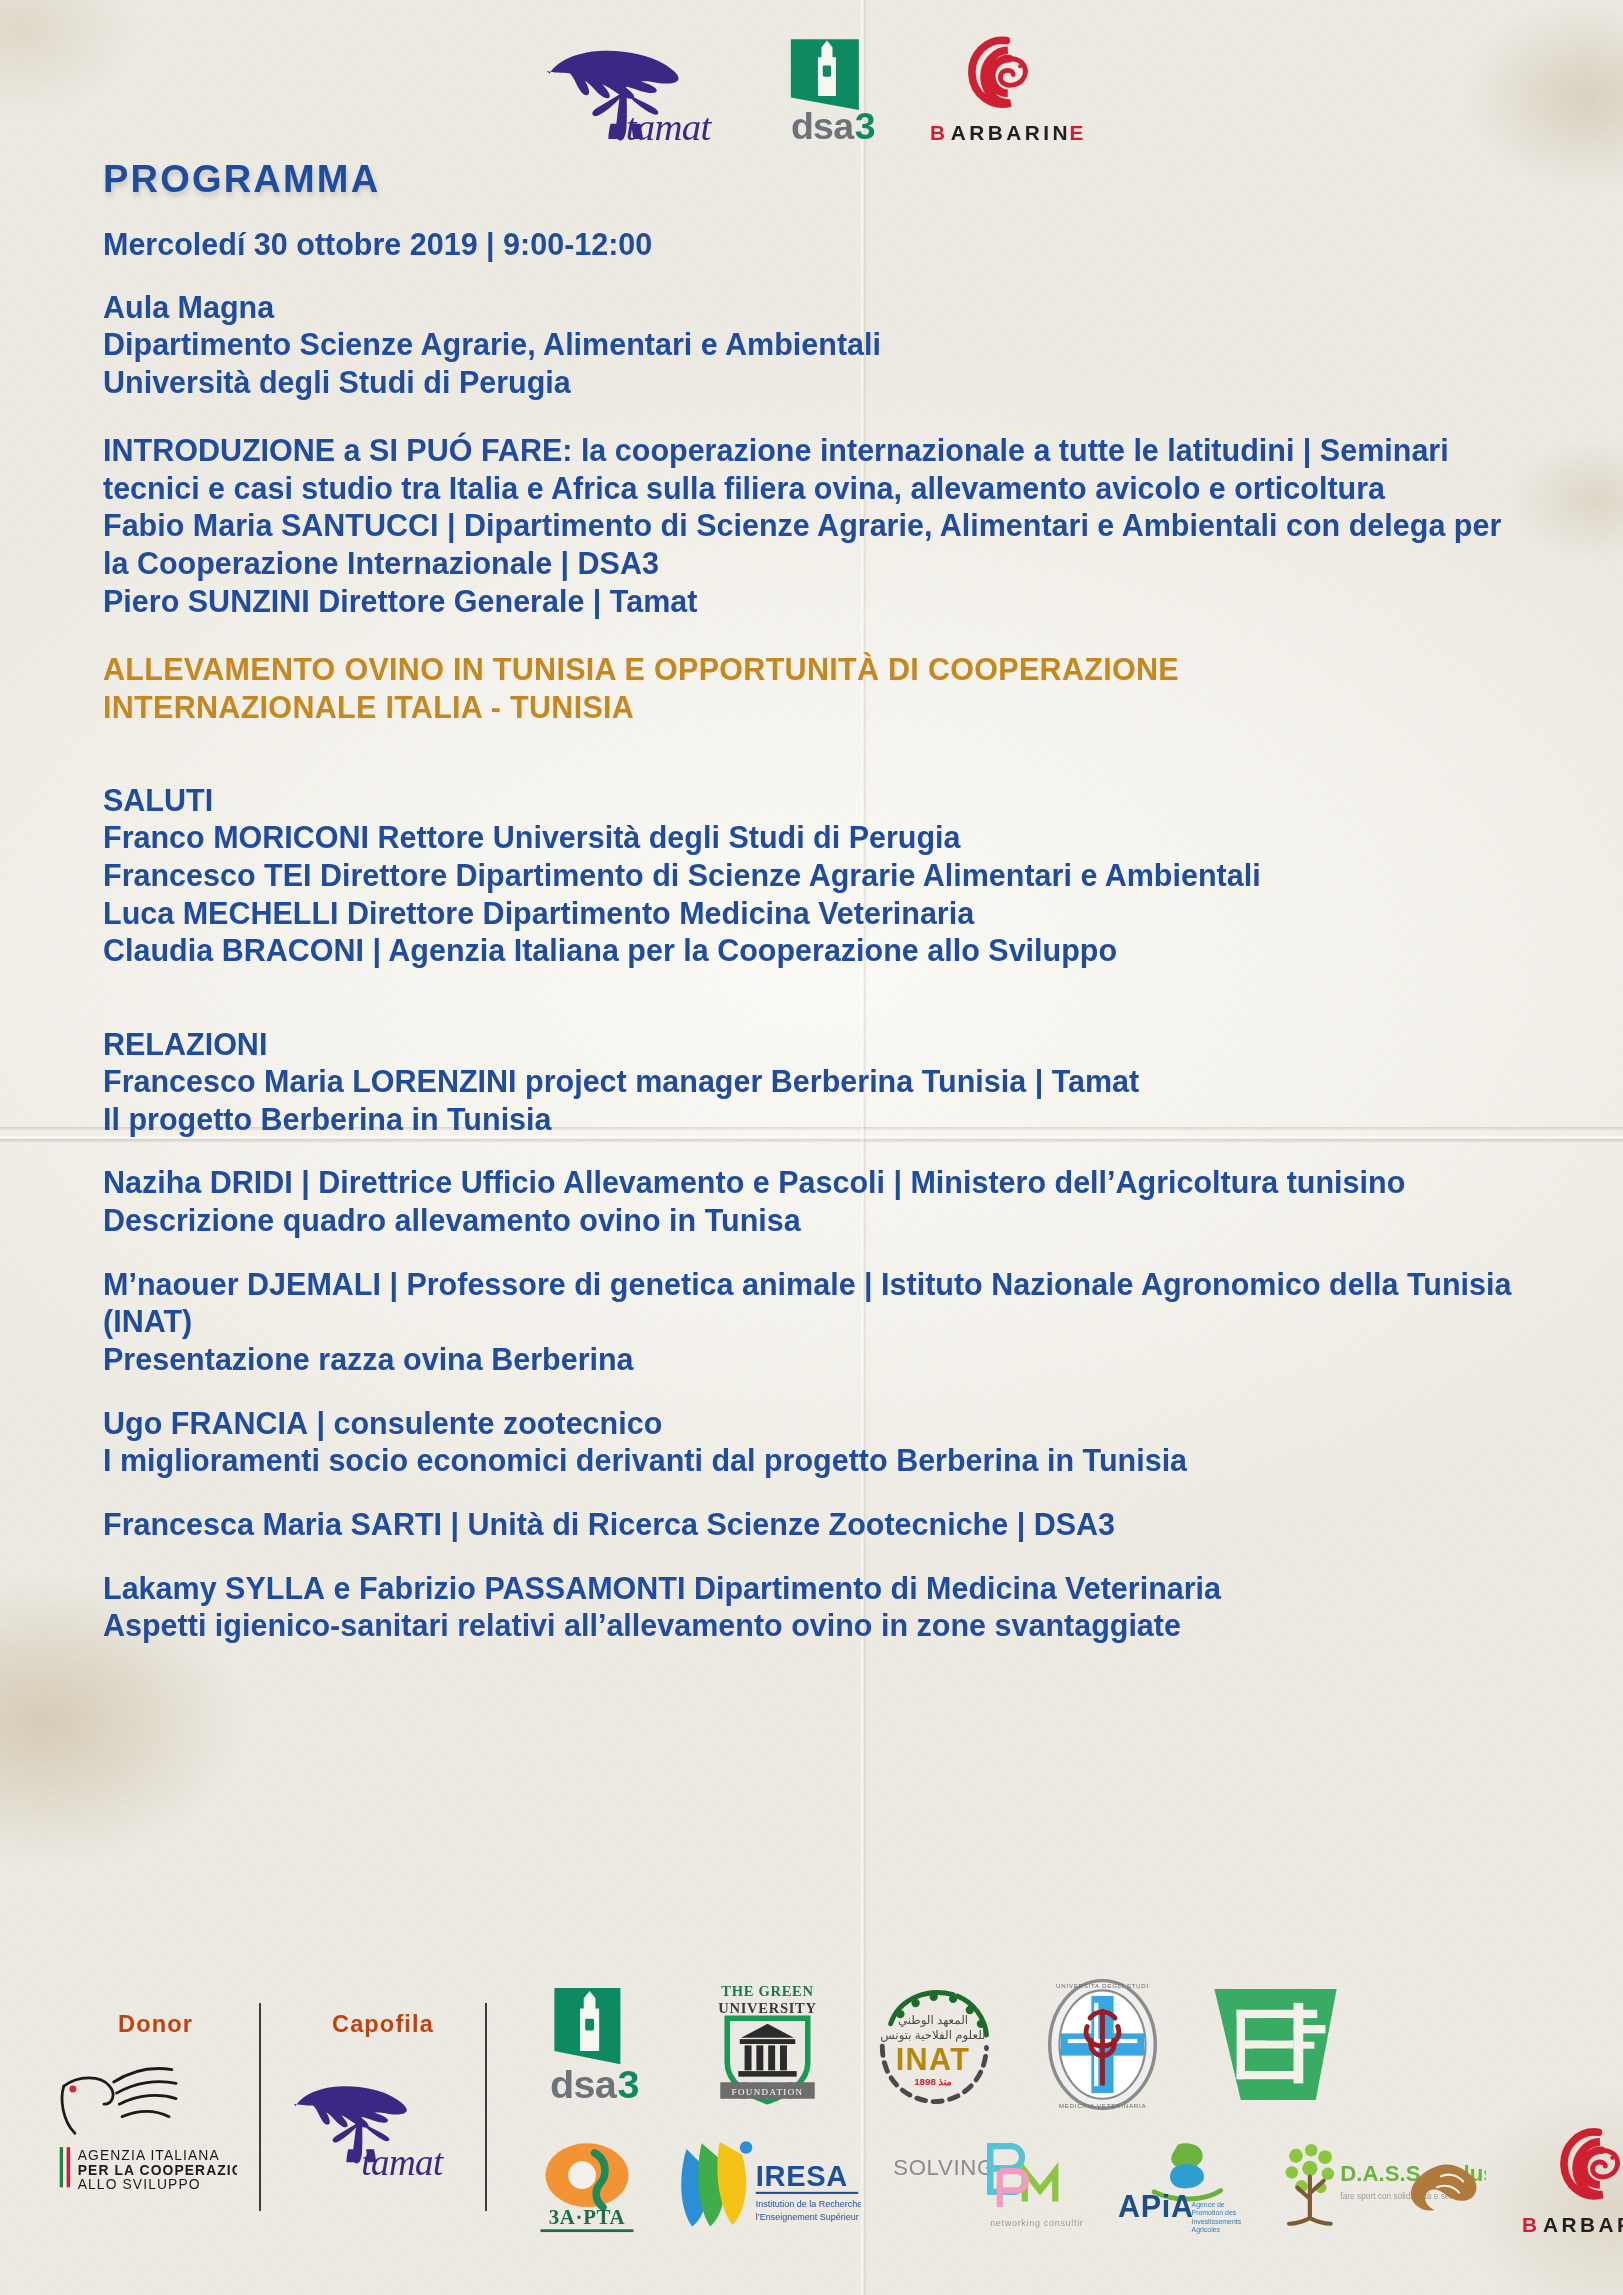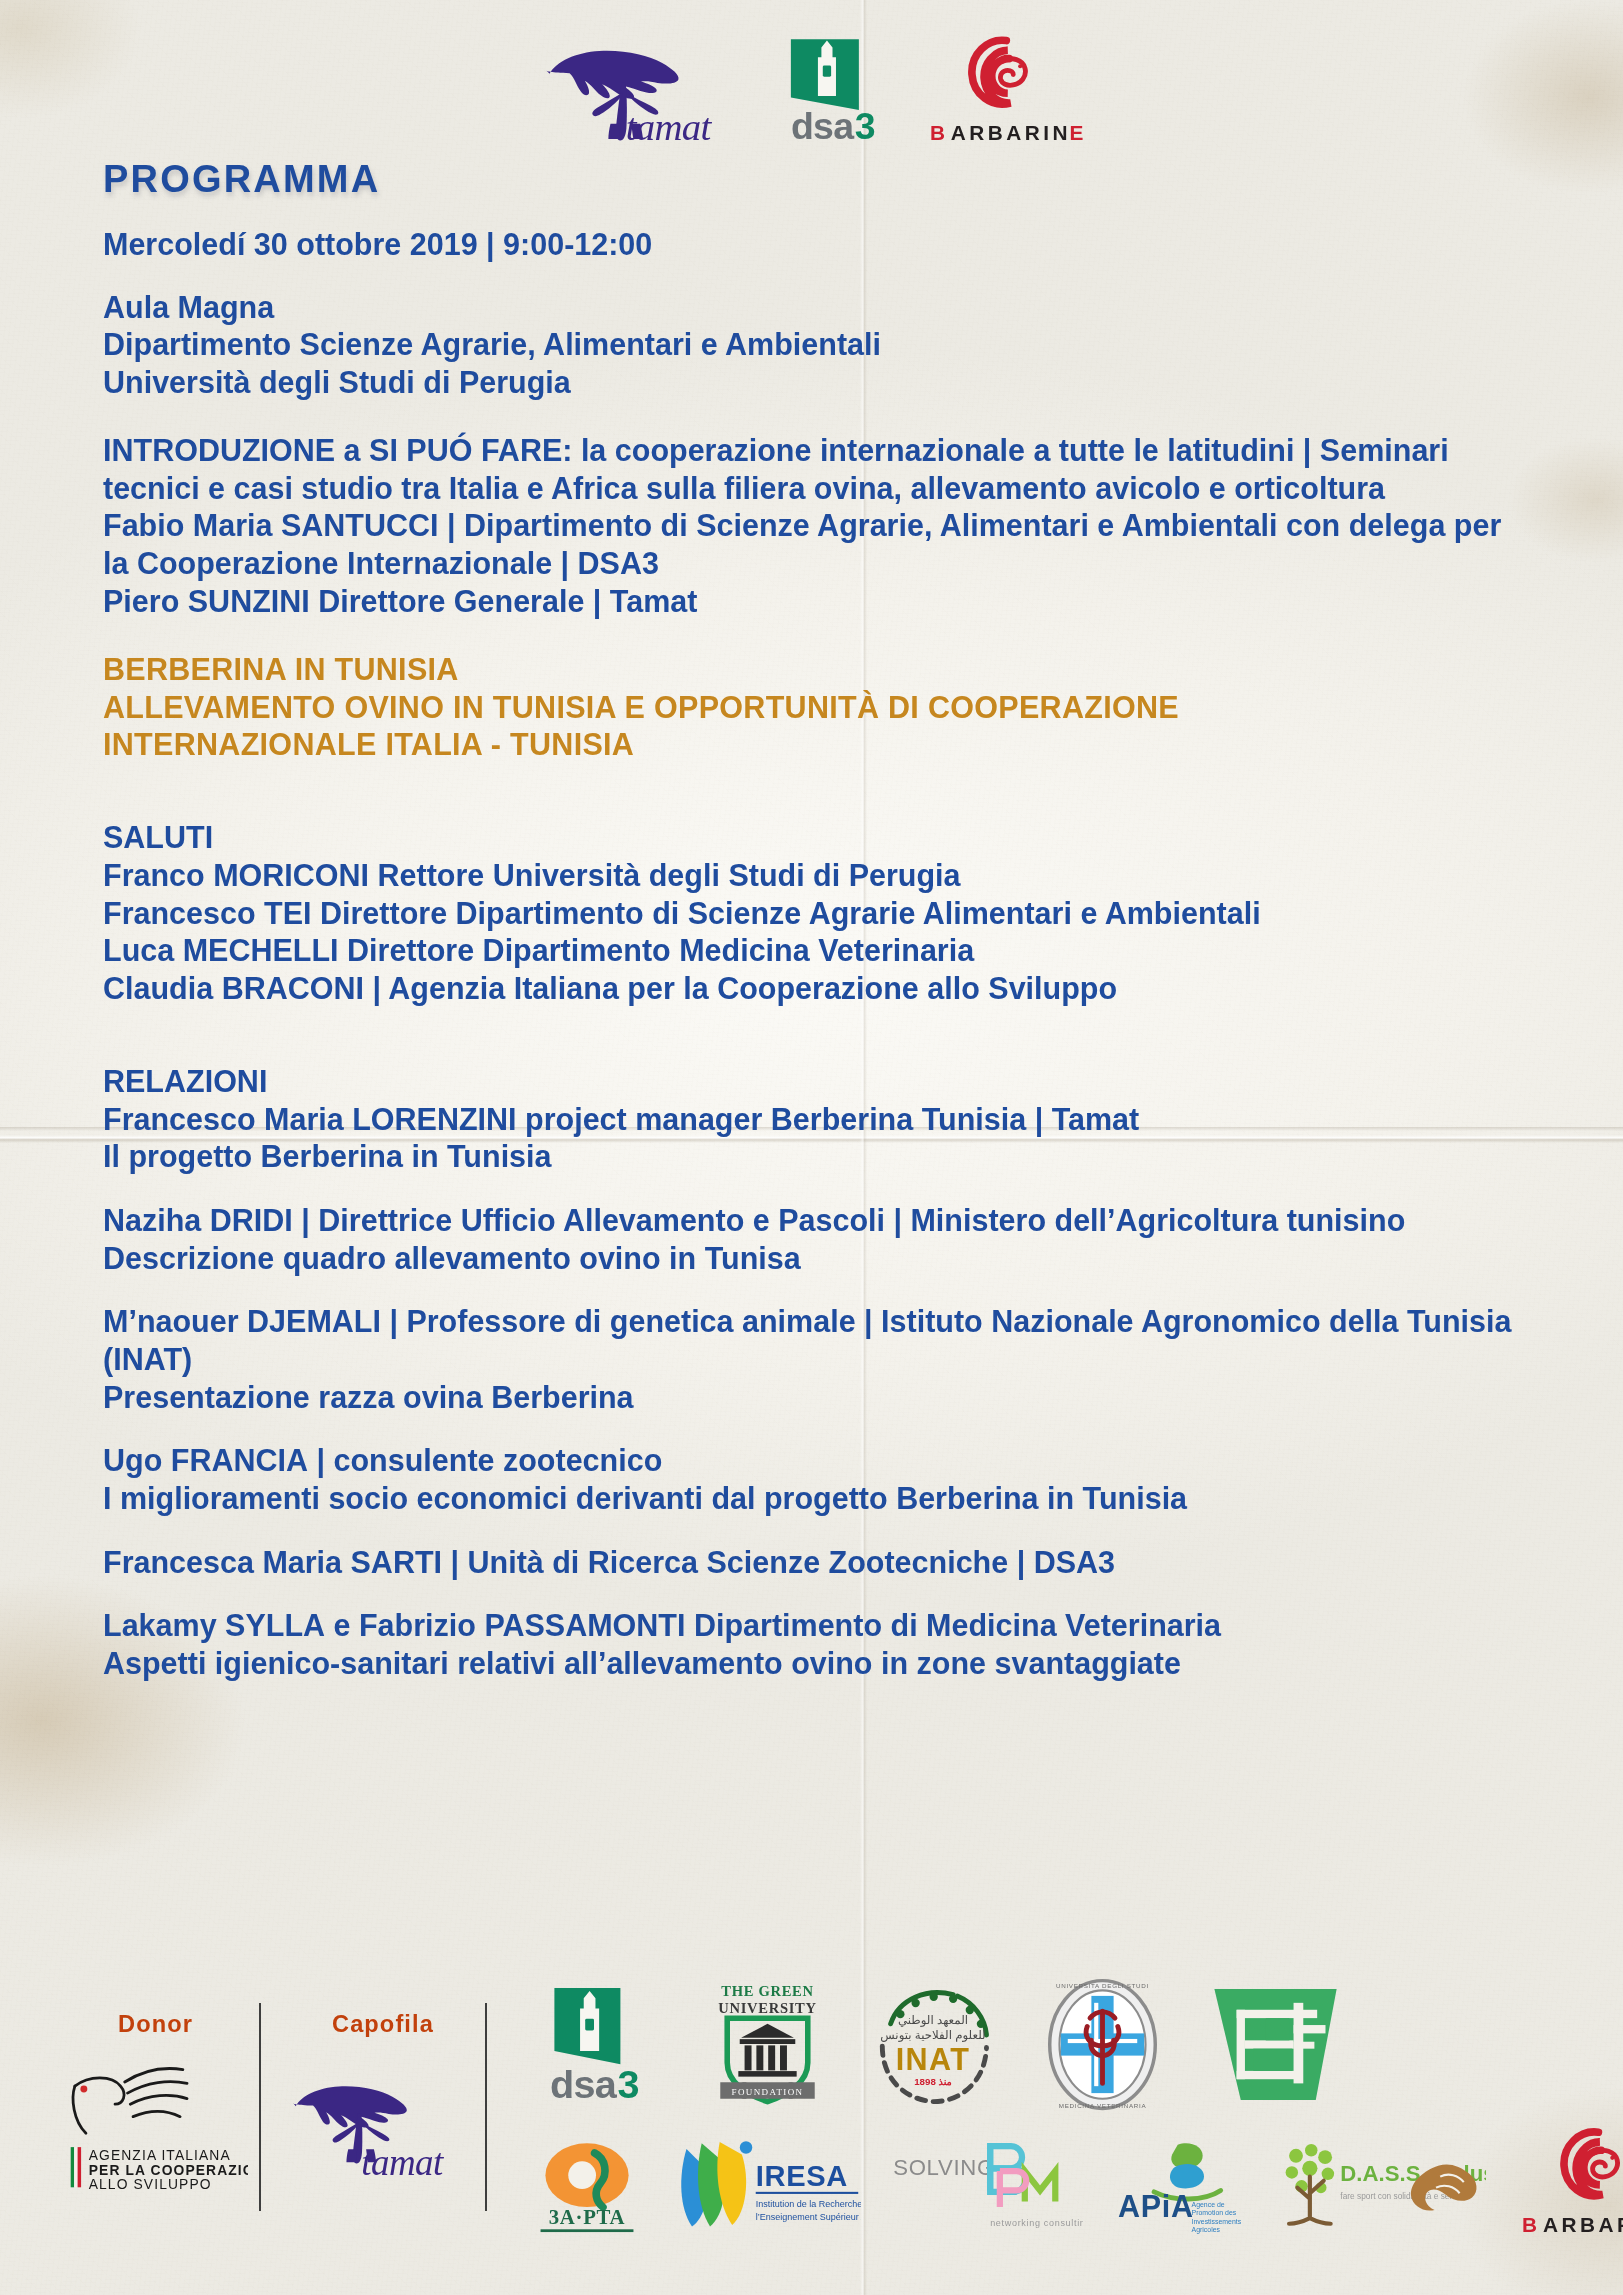--- a/index.html
+++ b/index.html
@@ -141,21 +141,20 @@
         <span>Fabio Maria </span><b>SANTUCCI</b><span> | Dipartimento di Scienze Agrarie, Alimentari e Ambientali con delega per la Cooperazione Internazionale | DSA3</span>
       </div>
       <div class="para">
         <span>Piero </span><b>SUNZINI</b><span> Direttore Generale | Tamat</span>
       </div>
     </div>
 
     <div class="gap"></div>
 
     <div class="blk orange">
-      <div class="para">BERBERINA IN TUNISIA</div>
       <div class="para">ALLEVAMENTO OVINO IN TUNISIA E OPPORTUNITÀ DI COOPERAZIONE</div>
       <div class="para">INTERNAZIONALE ITALIA - TUNISIA</div>
     </div>
 
     <div class="gap"></div>
 
     <div class="blk">
       <div class="para head">SALUTI</div>
       <div class="para">
         <span>Franco </span><b>MORICONI</b><span> Rettore Università degli Studi di Perugia</span>
@@ -214,21 +213,21 @@
   </div>
 
   <div id="footer"></div>
 
   <div class="fdiv" style="left:259px"></div>
   <div class="fdiv" style="left:485px"></div>
 
   <div class="flab" style="left:118px;top:2011px">Donor</div>
   <div class="flab" style="left:332px;top:2011px">Capofila</div>
 
-  <div style="position:absolute;left:61px;top:2054px;width:187px;">
+  <div style="position:absolute;left:50px;top:2054px;width:187px;">
     <svg width="187" height="153" viewBox="0 0 270 220">
       <g fill="none" stroke="#1a1a1a" stroke-width="4" stroke-linecap="round">
         <path d="M20 46 C40 30 74 30 86 46 C96 58 90 72 78 72"></path>
         <path d="M20 46 C14 64 18 96 36 114"></path>
         <path d="M92 40 C120 22 150 18 176 22"></path>
         <path d="M96 56 C124 40 156 36 182 42"></path>
         <path d="M100 72 C128 58 158 56 182 64"></path>
         <path d="M104 90 C128 80 152 80 172 90"></path>
       </g>
       <circle cx="33" cy="50" r="5" fill="#d12b2b"></circle>

